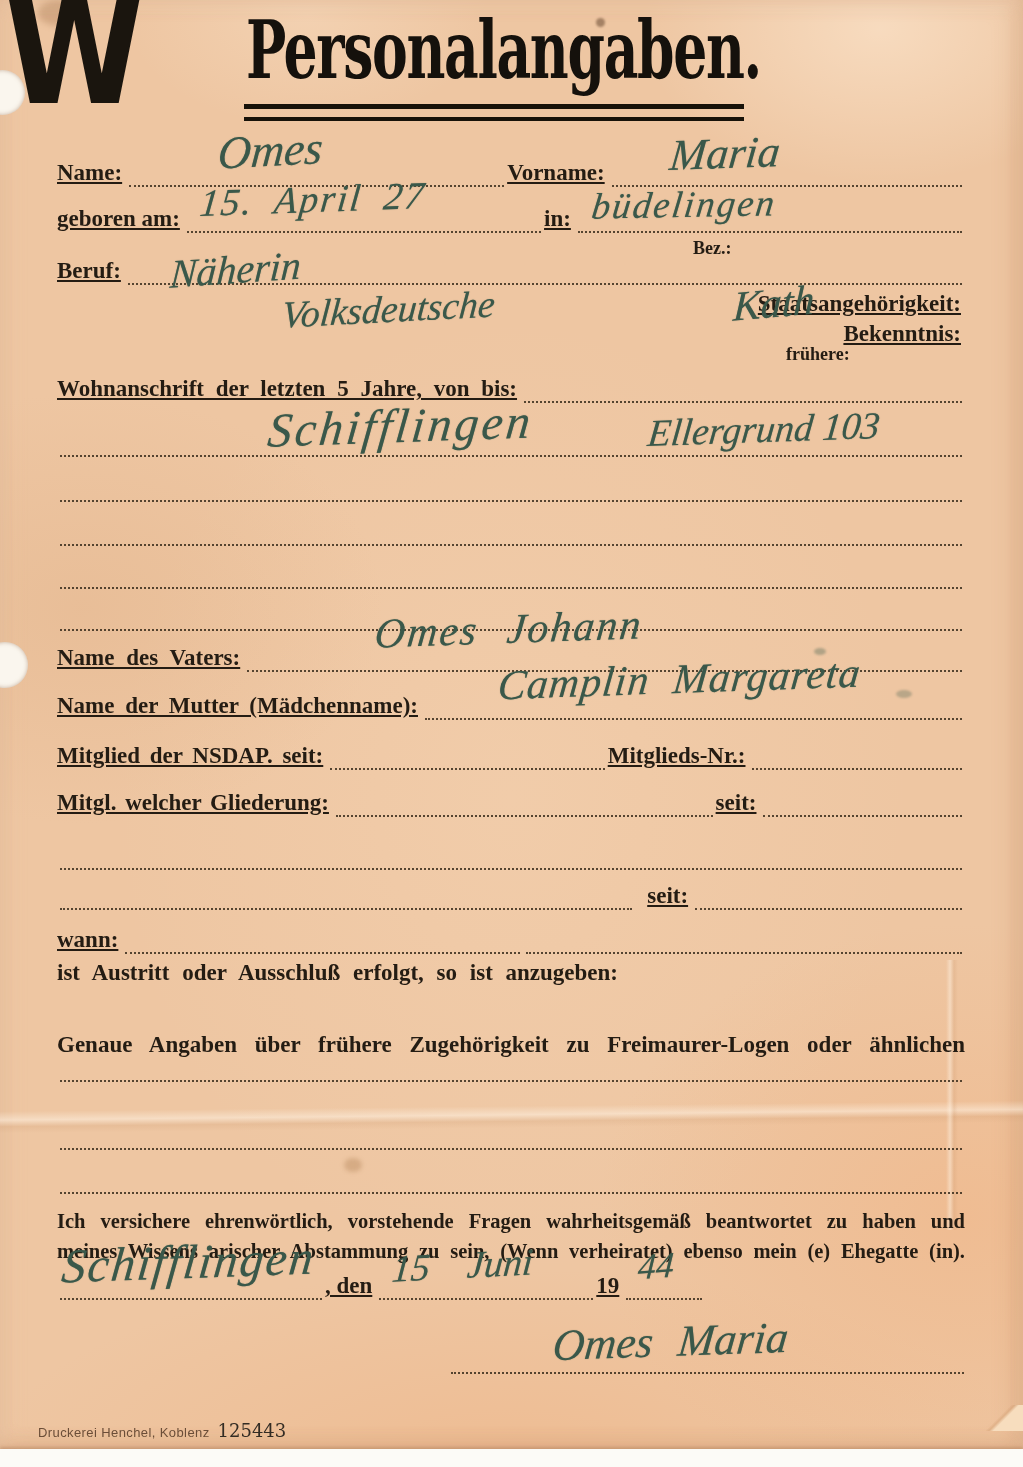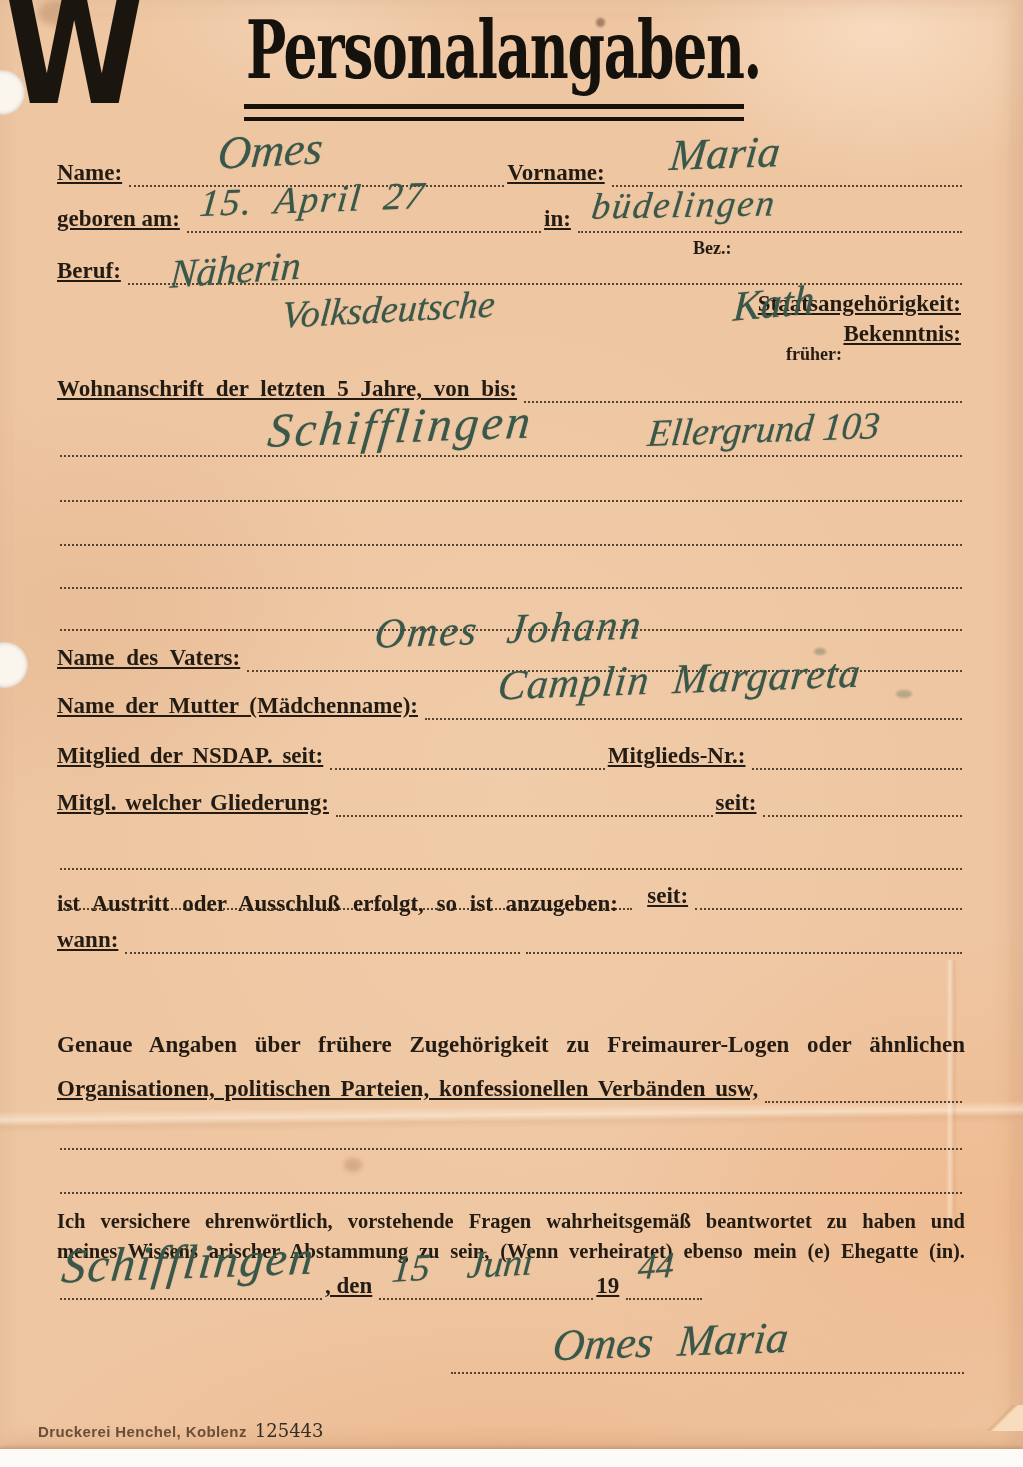--- a/index.html
+++ b/index.html
@@ -45,21 +45,21 @@
        background:linear-gradient(180deg,transparent,rgba(255,244,230,.5) 40%,rgba(200,150,108,.18) 70%,transparent);}
   .crease-v{position:absolute;width:12px;pointer-events:none;
        background:linear-gradient(90deg,transparent,rgba(255,244,230,.45),rgba(198,148,106,.2),transparent);}
   .corner-fold{position:absolute;right:0;bottom:18px;width:40px;height:26px;pointer-events:none;
        background:linear-gradient(315deg,#f7ddbe 45%,rgba(201,148,102,.35) 52%,transparent 58%);}
   .bottom-strip{position:absolute;left:0;bottom:0;width:1023px;height:18px;background:#fcfbf7;
        box-shadow:0 -2px 3px rgba(170,120,85,.45);}
   .sig-label{position:absolute;left:448px;width:519px;text-align:center;font-weight:bold;
        font-size:22px;color:var(--c-print_ink,#241c13);}
   .footer{position:absolute;left:38px;top:1420px;display:flex;align-items:baseline;}
-  .printer{font-family:"Liberation Sans",sans-serif;font-size:15px;font-weight:bold;
+  .printer{font-family:"Liberation Sans",sans-serif;font-size:13px;font-weight:normal;
        letter-spacing:.4px;color:#6b4e38;}
   .printer-no{font-family:"DejaVu Serif",serif;font-size:18px;color:#332c24;margin-left:8px;}
 </style>
 </head>
 <body>
 
 <div class="stage">
  <div class="sheet">
 
   <div class="stain" style="left:38px;top:0;width:42px;height:26px;background:rgba(148,98,58,.28);filter:blur(3px);"></div>
@@ -98,21 +98,21 @@
     <span class="lbl">Beruf:</span>
     <span class="dots" style="flex:1;"></span>
   </div>
 
   <div class="row" style="top:290px;flex-direction:column;">
     <span class="lbl">Staatsangehörigkeit:</span>
     <span class="dots" style="flex:275;"></span>
     <span class="lbl">Bekenntnis:</span>
     <span class="dots" style="flex:280;"></span>
   </div>
-  <div class="sub-lbl" style="left:786px;top:344px;">früher:</div>
+  <div class="sub-lbl" style="left:786px;top:344px;">frühere:</div>
 
   <div class="row" style="top:375px;">
     <span class="lbl" style="word-spacing:6px;">Wohnanschrift der letzten 5 Jahre, von bis:</span>
     <span class="dots" style="flex:1;"></span>
   </div>
   <div class="row" style="top:450px;">
         <span class="dots" style="flex:1;"></span>
       </div>
   <div class="row" style="top:495px;">
         <span class="dots" style="flex:1;"></span>
@@ -150,31 +150,30 @@
   </div>
   <div class="row" style="top:863px;">
         <span class="dots" style="flex:1;"></span>
       </div>
   <div class="row" style="top:882px;">
     <span class="dots" style="flex:313;"></span>
     <span class="lbl" style="margin-left:12px;">seit:</span>
     <span class="dots" style="flex:146;"></span>
   </div>
 
-  <div class="plain-lbl" style="top:891px;word-spacing:7px;">ist Austritt oder Ausschluß erfolgt, so ist anzugeben:</div>
+  <div class="plain-lbl" style="top:960px;word-spacing:7px;">ist Austritt oder Ausschluß erfolgt, so ist anzugeben:</div>
 
   <div class="row" style="top:926px;">
     <span class="lbl">wann:</span>
     <span class="dots" style="flex:232;"></span>
     <span class="dots" style="flex:256;"></span>
   </div>
 
   <div class="plain-lbl justify" style="top:1032px;">Genaue Angaben über frühere Zugehörigkeit zu Freimaurer-Logen oder ähnlichen</div>
   <div class="row" style="top:1075px;">
-    <span class="lbl" style="word-spacing:4px;">Organisationen, politischen Parteien, konfessionellen Verbänden usw,</span>
     <span class="dots" style="flex:1;"></span>
   </div>
   <div class="row" style="top:1143px;">
         <span class="dots" style="flex:1;"></span>
       </div>
   <div class="row" style="top:1187px;">
         <span class="dots" style="flex:1;"></span>
       </div>
 
   <div class="decl" style="top:1240px;">meines Wissens arischer Abstammung zu sein, (Wenn verheiratet) ebenso mein (e) Ehegatte (in).</div>

